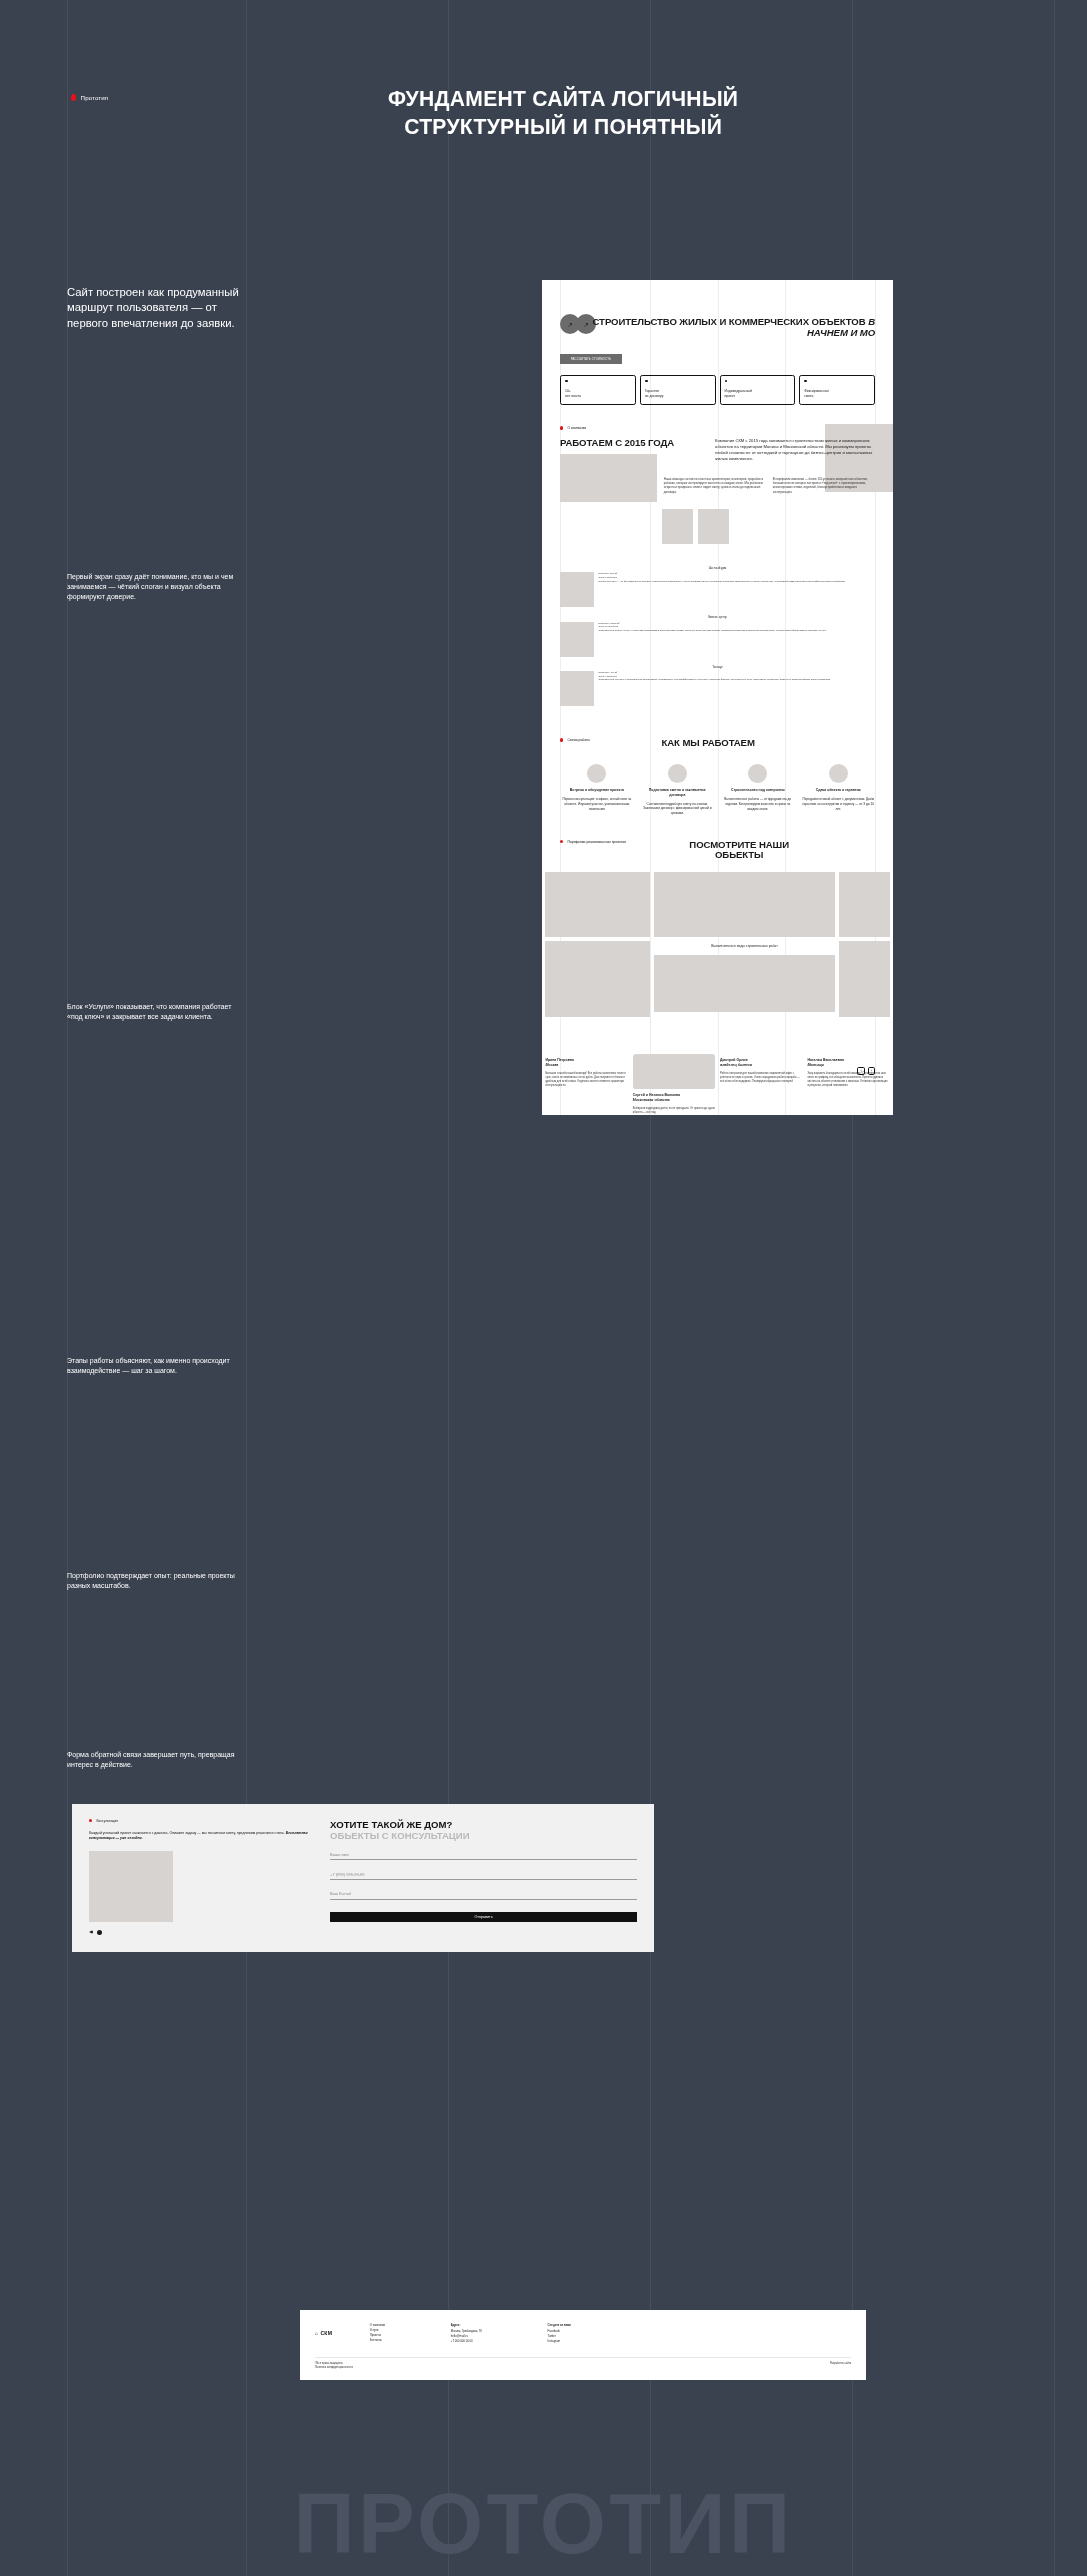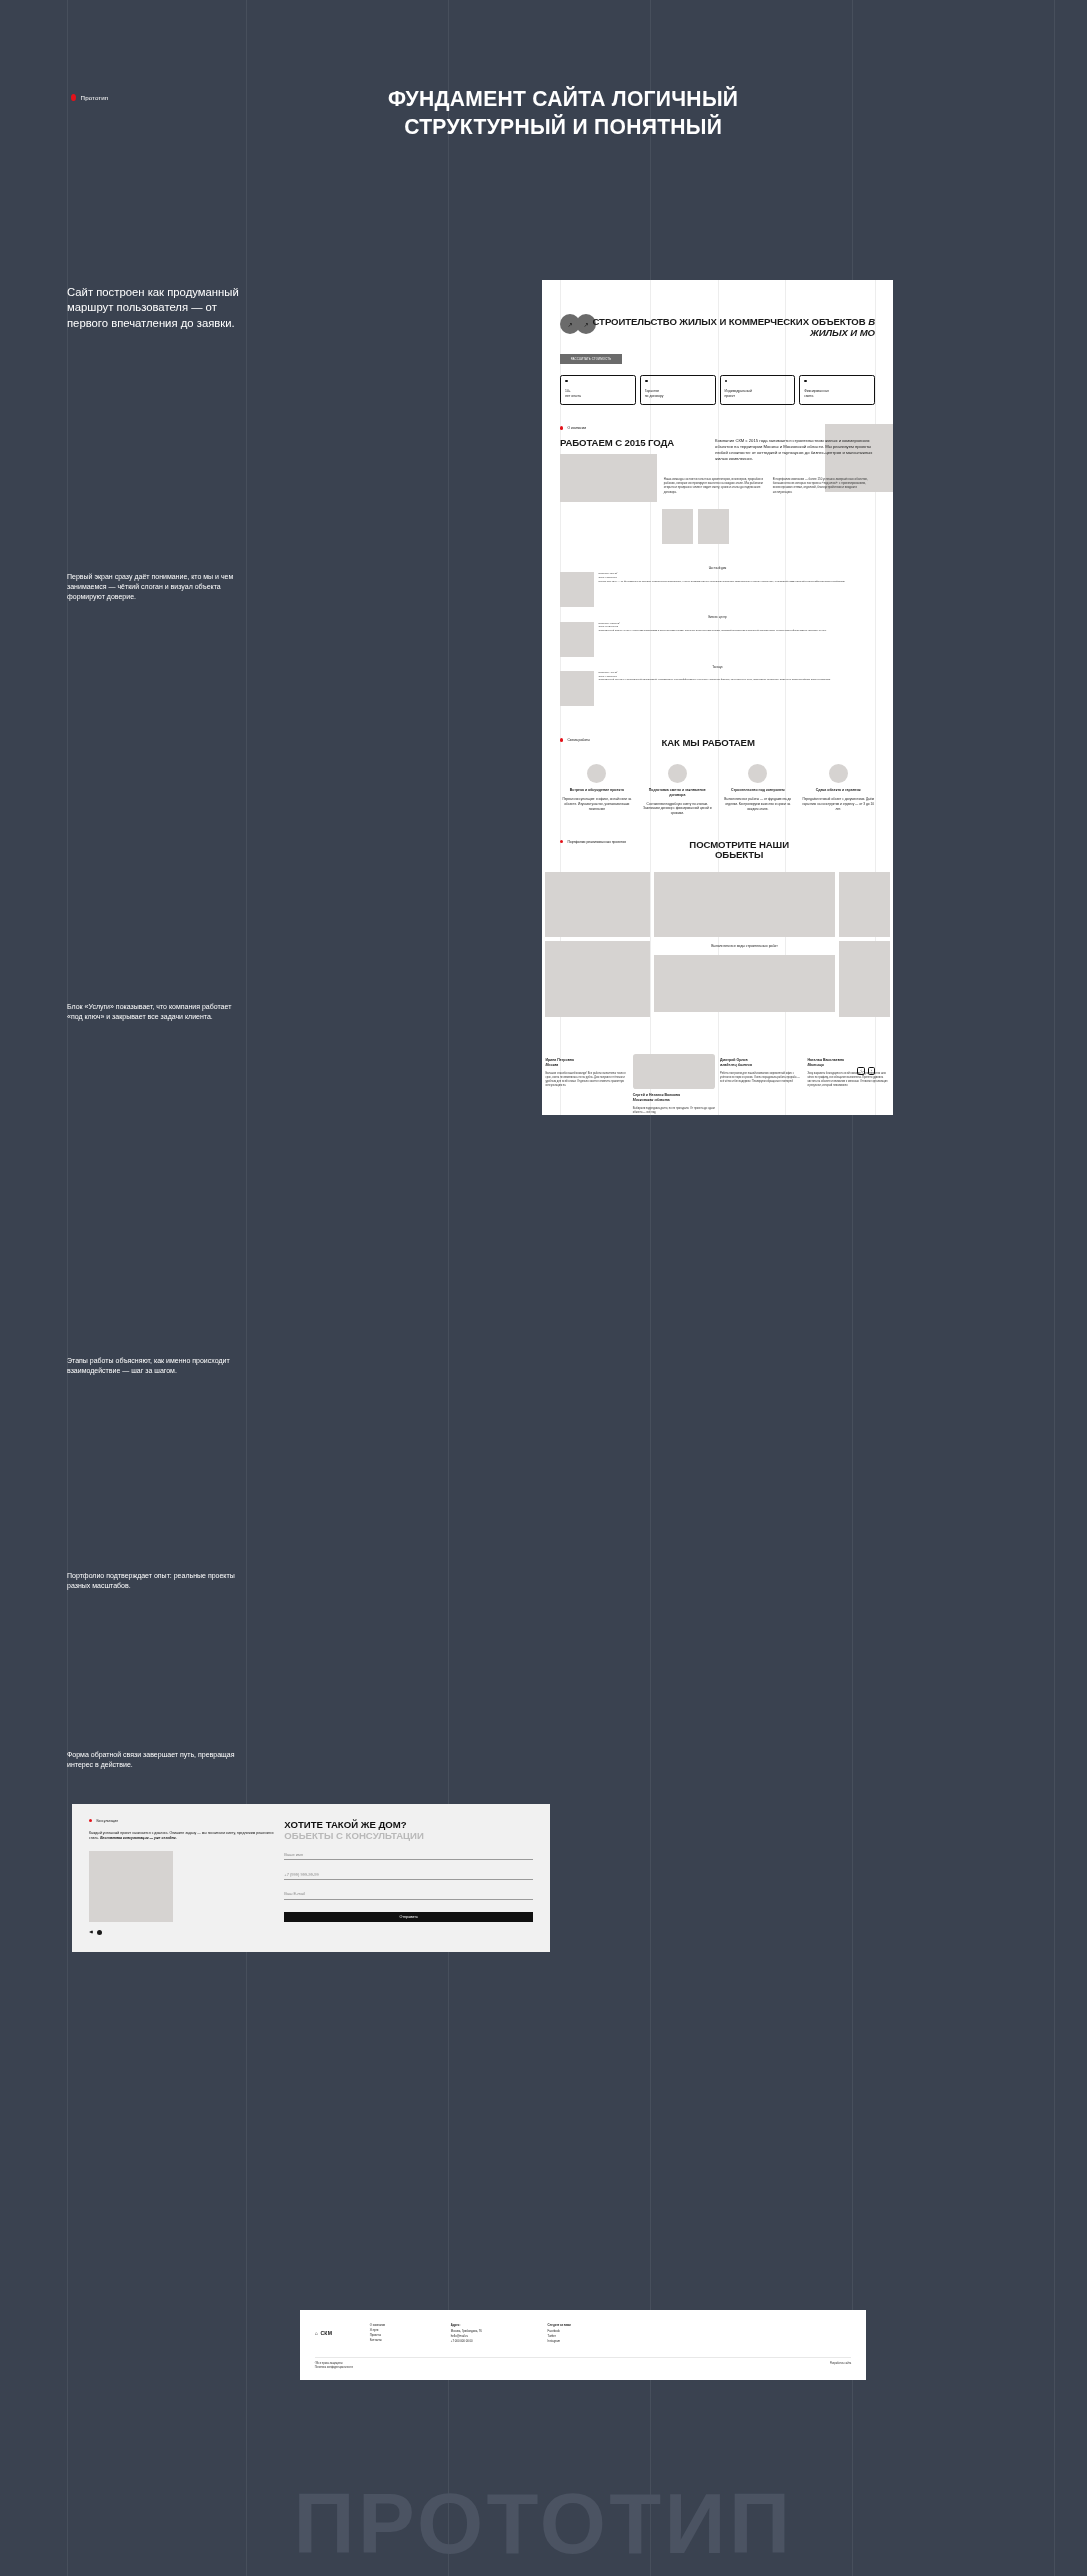--- a/index.html
+++ b/index.html
@@ -118,21 +118,21 @@
   .rv-card .pl { font-size:3.5px; font-weight:700; font-style:italic; line-height:1.35; }
   .rv-card .tx { font-size:2.6px; line-height:1.5; margin-top:4.5px; color:#333; }
   .ft-top { display:flex; gap:14.7px; }
   .ft-logo { font-size:5.1px; font-weight:700; letter-spacing:0.3px; display:flex; align-items:center; gap:2.3px; }
   .ft-col { font-size:2.8px; line-height:1.85; color:#222; }
   .ft-col .hd { font-weight:700; margin-bottom:1.1px; }
   .ft-bot { display:flex; justify-content:space-between; margin-top:12.5px; font-size:2.6px; line-height:1.6; color:#333; border-top:0.6px solid #e8e8e8; padding-top:4.5px; }
 
   
   .form-card {
-    position:absolute; left:72px; top:1804px; width:478px; background:#f1f1f1;
+    position:absolute; left:72px; top:1804px; width:582px; background:#f1f1f1;
     z-index:6; color:#111; display:flex; padding:14.7px 17px 17px;
   }
   .fc-left { width:44%; padding-right:9px; }
   .fc-left .eyebrow { font-size:3.4px; }
   .fc-left .txt { font-size:3.5px; line-height:1.55; margin-top:8px; }
   .fc-left .txt b { font-style:italic; font-weight:700; }
   .fc-left .ph { width:84px; height:71px; margin-top:9px; }
   .fc-dots { display:flex; gap:4px; margin-top:8px; align-items:center; }
   .fc-dots i { width:5.1px; height:5.1px; border-radius:50%; background:#1a1a1a; display:block; }
   .fc-dots i.tri { width:0; height:0; background:none; border-top:2.8px solid transparent; border-bottom:2.8px solid transparent; border-right:4px solid #1a1a1a; }
@@ -182,21 +182,21 @@
       <i style="left:333px"></i>
   </div>
 
   <div class="sec hero">
     <div class="hero-logo">
       <i>↗</i>
       <i>↗</i>
     </div>
     <div class="hero-title" style="margin-top:-17px">
       <span>СТРОИТЕЛЬСТВО ЖИЛЫХ И КОММЕРЧЕСКИХ ОБЪЕКТОВ</span>
-      <span class="it">В ЖИЛЫХ И МО</span>
+      <span class="it">В НАЧНЕМ И МО</span>
     </div>
     <div class="hero-img ph"></div>
     <button class="btn-calc">РАССЧИТАТЬ СТОИМОСТЬ</button>
     <div class="facts">
       <div class="fact">
         <div class="d"></div>
         <div class="t">
             <div>10+</div>
             <div>лет опыта</div>
           </div>

